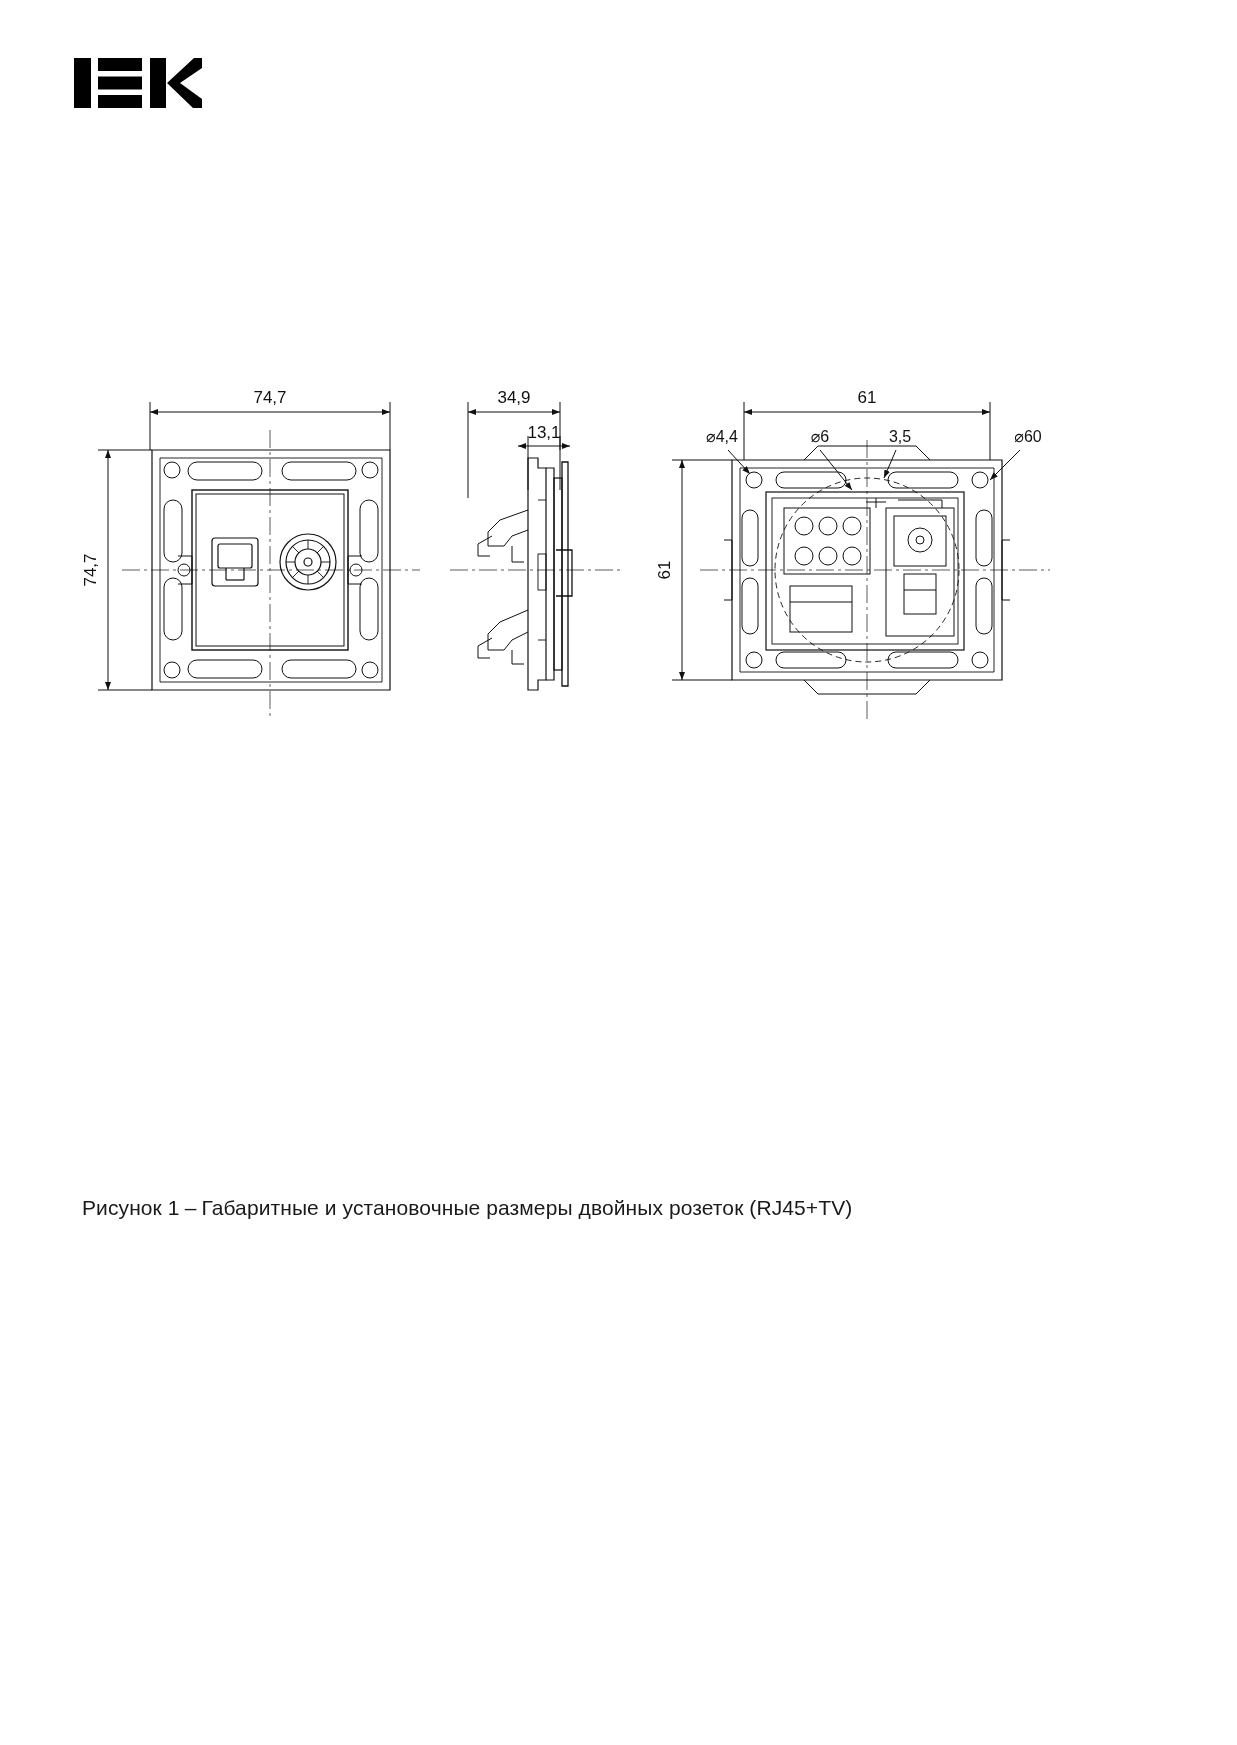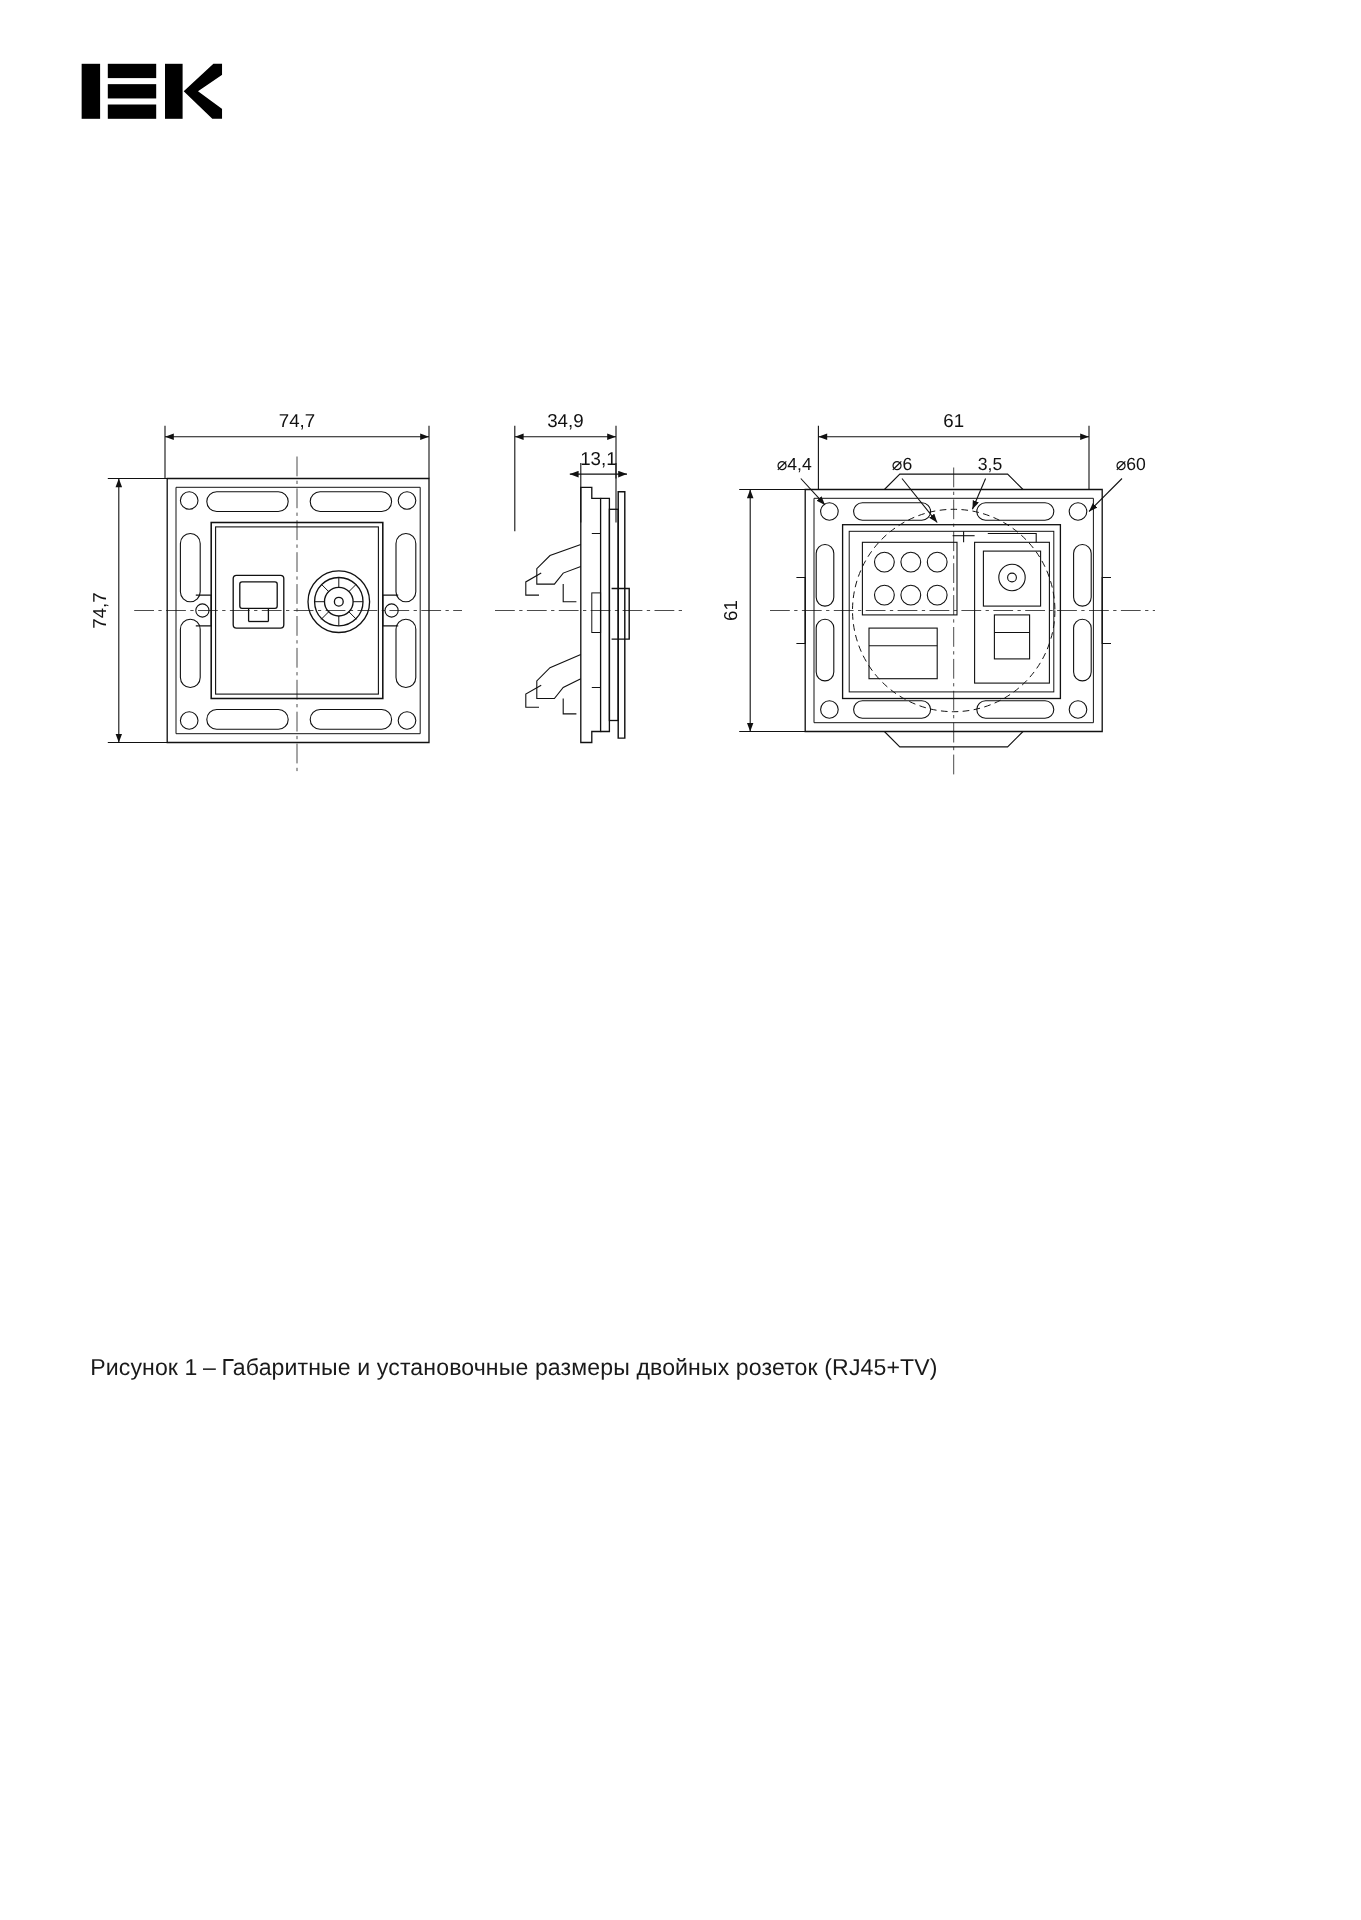--- a/index.html
+++ b/index.html
@@ -27,36 +27,35 @@
     top: 52px;
     width: 128px;
     height: 62px;
   }
   .logo svg { display: block; }
 
   
   .drawing {
     position: absolute;
     left: 60px;
-    top: 335px;
+    top: 350px;
     width: 1060px;
     height: 420px;
   }
   .drawing svg { display: block; }
 
   
   .caption {
     position: absolute;
     left: 82px;
     top: 1196px;
     font-size: 21px;
     letter-spacing: 0.1px;
     color: #1a1a1a;
     white-space: nowrap;
-    margin-top: 36px;
   }
   .caption .cap-num { }
   .caption .cap-dash { padding: 0 5px; }
   .caption .cap-text { }
 
   
   text {
     font-family: "Liberation Sans", sans-serif;
     fill: #111111;
   }

